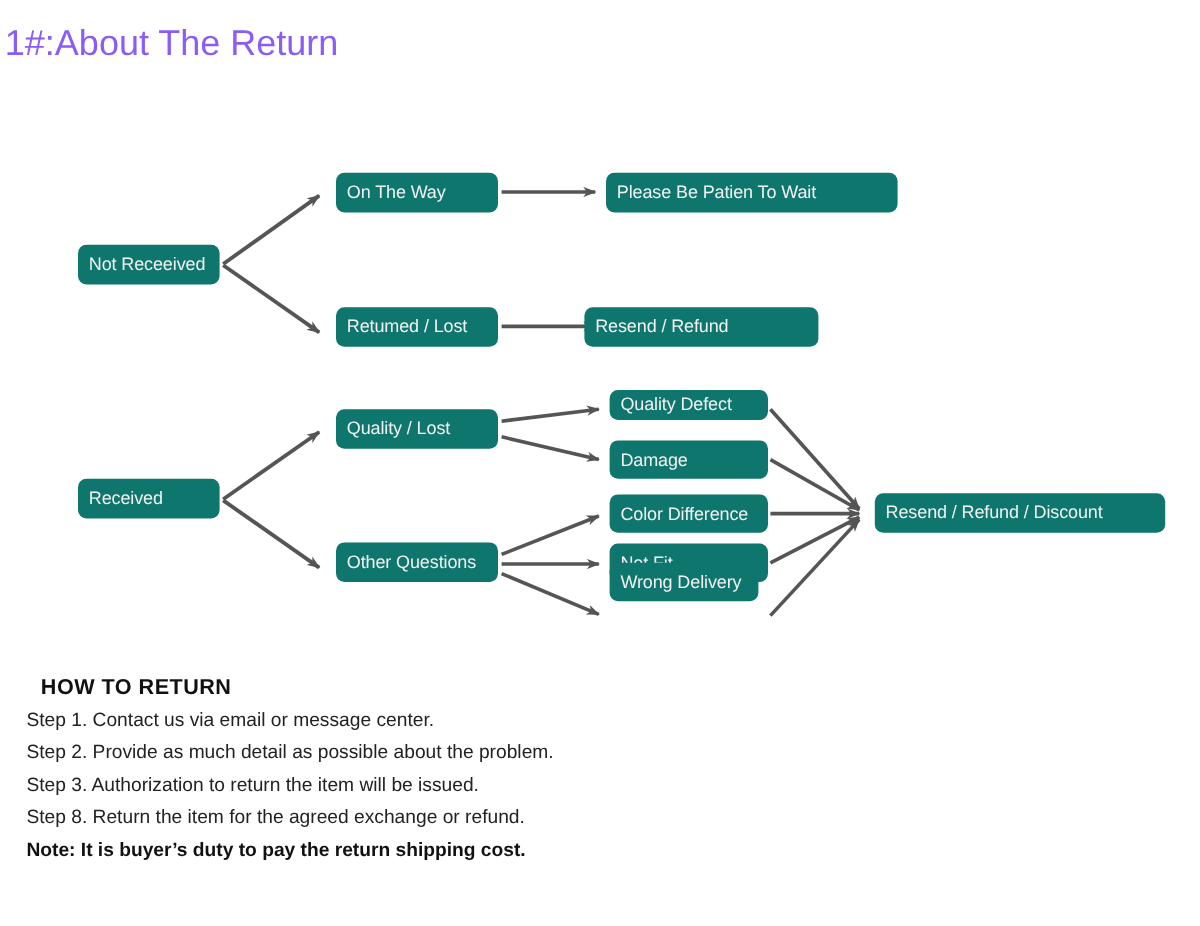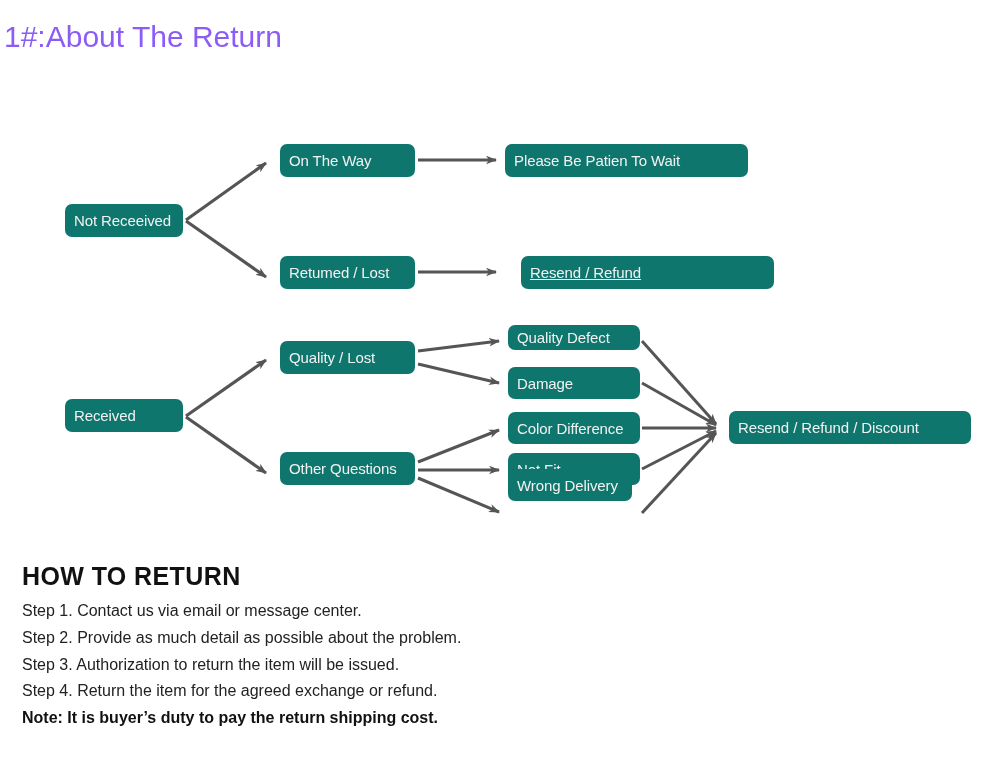--- a/index.html
+++ b/index.html
@@ -53,25 +53,25 @@
     height: 560px;
     pointer-events: none;
   }
   #howto {
     position: absolute;
     left: 22px;
     top: 560px;
     width: 960px;
   }
   #howto-title {
-    font-size: 25px;
+    font-size: 18px;
     font-weight: bold;
     color: #111111;
     letter-spacing: 0.4px;
-    margin: 0 0 4px 0;
+    margin: 0 0 4px 12px;
     line-height: 1.35;
   }
   .step-line {
     font-size: 16px;
     color: #222222;
     line-height: 1.68;
     letter-spacing: 0px;
     white-space: nowrap;
   }
   .step-line.note {
@@ -118,21 +118,21 @@
   </svg>
 
   <div class="node" style="left:65px; top:204px; width:118px; height:33px;">Not Receeived</div>
 
   <div class="node" style="left:280px; top:144px; width:135px; height:33px;">On The Way</div>
 
   <div class="node" style="left:280px; top:256px; width:135px; height:33px;">Retumed / Lost</div>
 
   <div class="node" style="left:505px; top:144px; width:243px; height:33px;">Please Be Patien To Wait</div>
 
-  <div class="node" style="left:521px; top:256px; width:253px; height:33px;text-decoration:underline;">Resend / Refund</div>
+  <div class="node" style="left:487px; top:256px; width:195px; height:33px;">Resend / Refund</div>
 
   <div class="node" style="left:65px; top:399px; width:118px; height:33px;">Received</div>
 
   <div class="node" style="left:280px; top:341px; width:135px; height:33px;">Quality / Lost</div>
 
   <div class="node" style="left:280px; top:452px; width:135px; height:33px;">Other Questions</div>
 
   <div class="node" style="left:508px; top:325px; width:132px; height:25px;">Quality Defect</div>
 
   <div class="node" style="left:508px; top:367px; width:132px; height:32px;">Damage</div>
@@ -145,15 +145,15 @@
 
   <div class="node" style="left:729px; top:411px; width:242px; height:33px;">Resend / Refund / Discount</div>
 
 </div>
 
 <div id="howto">
   <div id="howto-title">HOW TO RETURN</div>
   <div class="step-line">Step 1. Contact us via email or message center.</div>
   <div class="step-line">Step 2. Provide as much detail as possible about the problem.</div>
   <div class="step-line">Step 3. Authorization to return the item will be issued.</div>
-  <div class="step-line">Step 4. Return the item for the agreed exchange or refund.</div>
+  <div class="step-line">Step 8. Return the item for the agreed exchange or refund.</div>
   <div class="step-line note">Note: It is buyer’s duty to pay the return shipping cost.</div>
 </div>
 
 </body></html>

